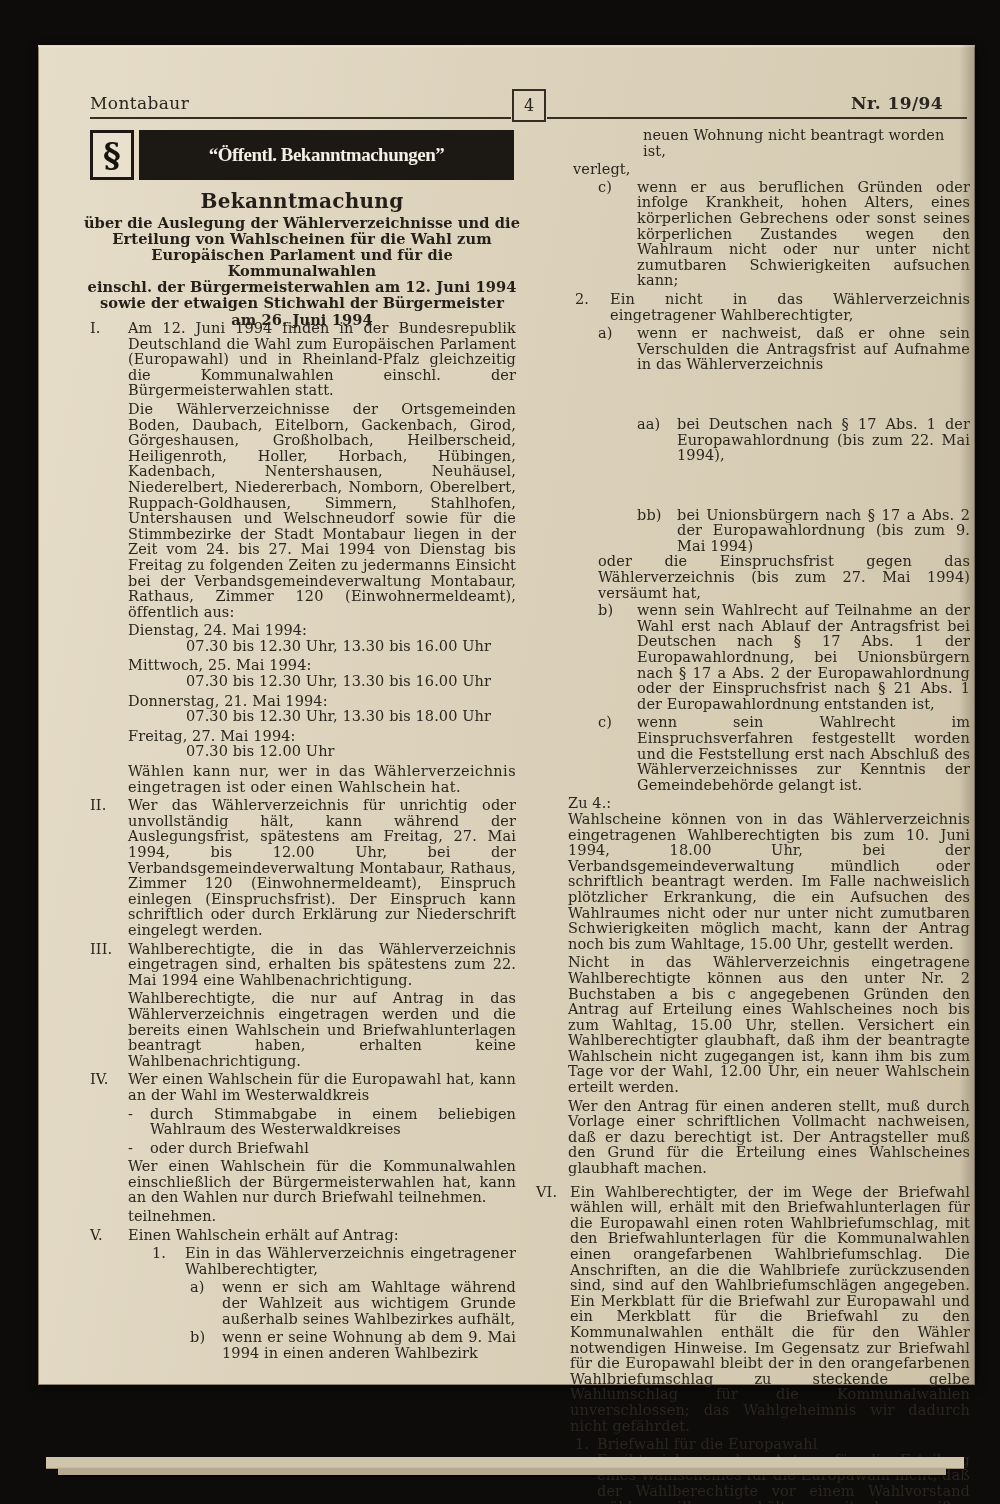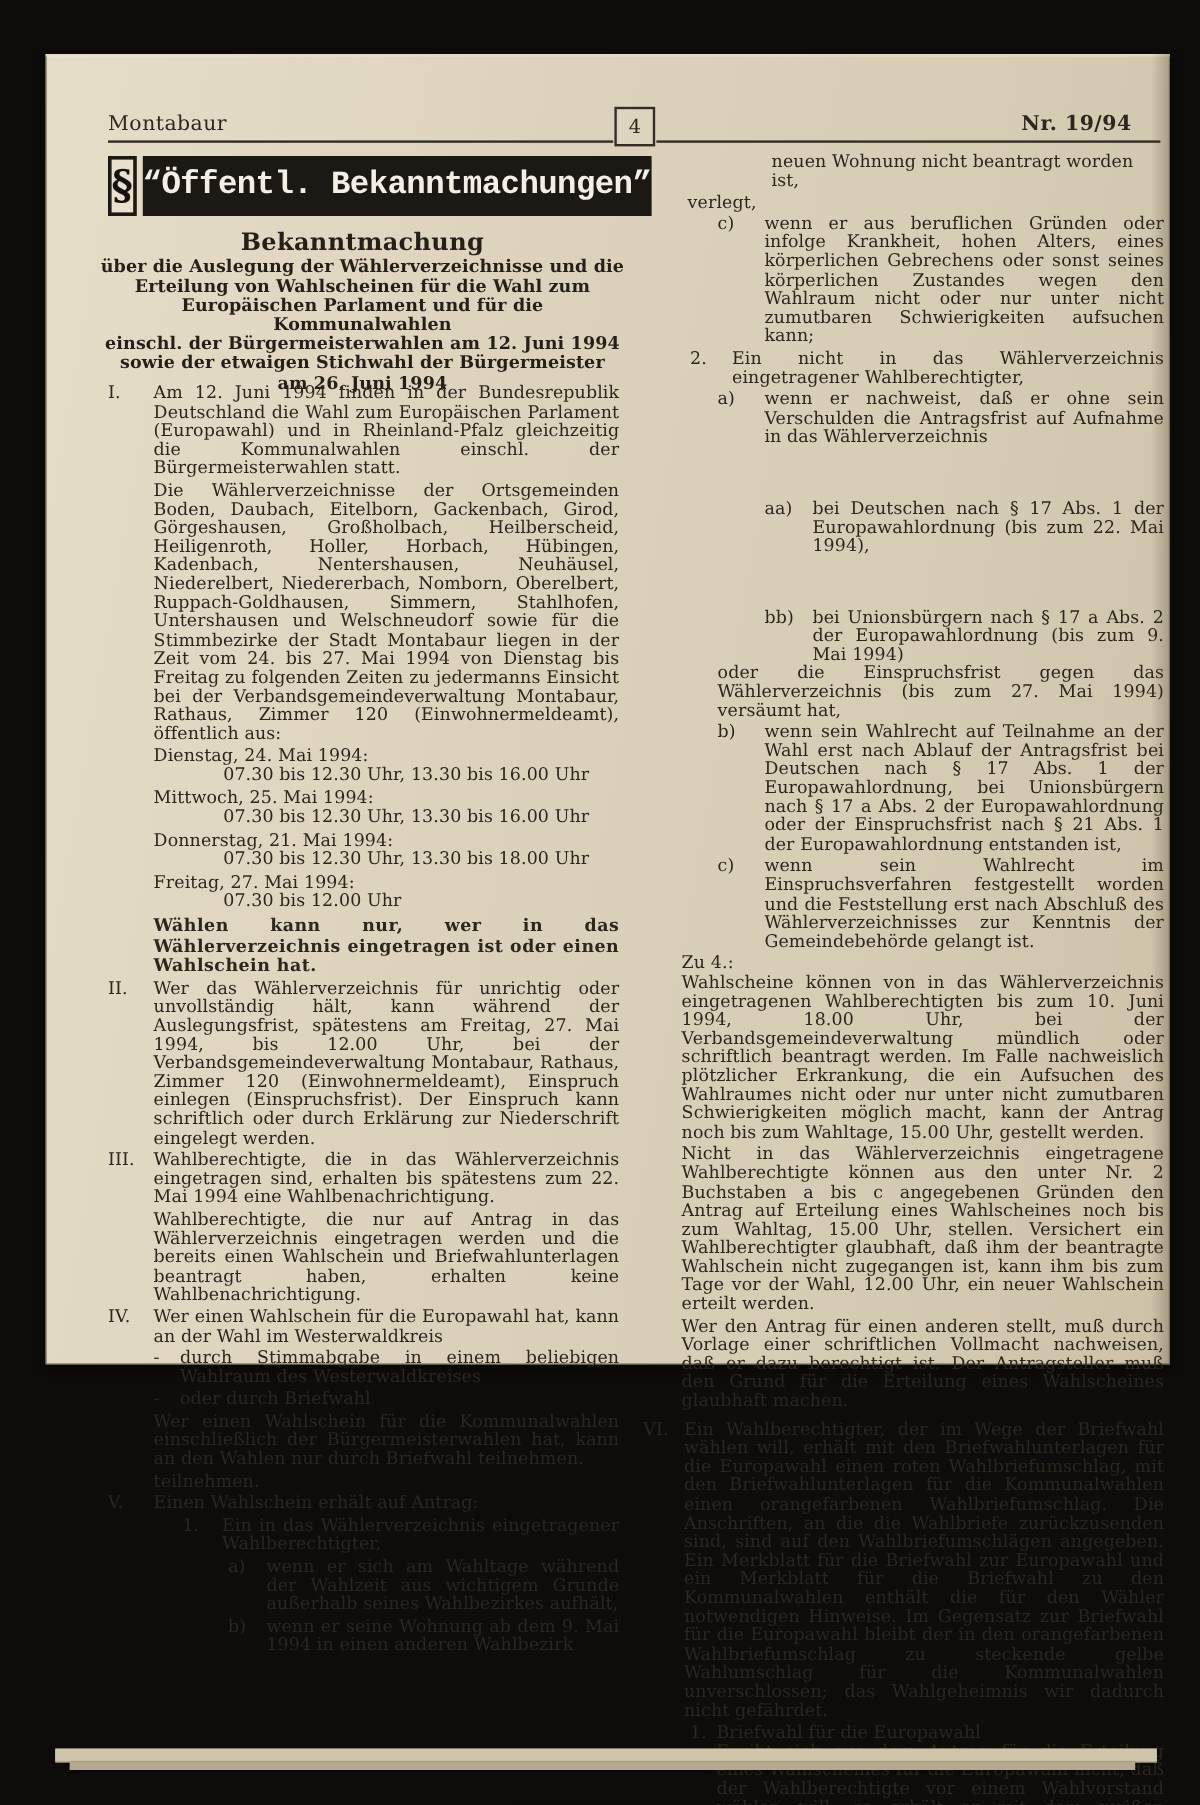--- a/index.html
+++ b/index.html
@@ -2,21 +2,21 @@
 <html><head>
 <meta charset="utf-8">
 <style>
   html,body{margin:0;padding:0;}
   body{
     width:1000px;height:1504px;position:relative;overflow:hidden;
     background:#0d0c0a;
     font-family:"DejaVu Serif","Liberation Serif",serif;
   }
   .page{
-    position:absolute;left:38px;top:45px;width:937px;height:1092px;
+    position:absolute;left:38px;top:45px;width:937px;height:1340px;
     background:linear-gradient(100deg,#e6ddc9 0%,#ddd3bd 38%,#d7cdb5 70%,#cdc2a8 100%);
     box-shadow:0 0 0 1px #8d8368 inset, 0 3px 8px rgba(0,0,0,0.6);
   }
   .page::before{ 
     content:"";position:absolute;left:0;top:0;right:0;height:3px;
     background:linear-gradient(to bottom,#f1ebdb,rgba(241,235,219,0));
   }
   .page::after{ 
     content:"";position:absolute;top:0;bottom:0;right:0;width:16px;
     background:linear-gradient(to right,rgba(90,75,50,0),rgba(70,58,38,0.30));
@@ -37,38 +37,38 @@
 
   
   .banner-row{position:absolute;left:52px;top:85px;width:424px;height:50px;display:flex;gap:5px;}
   .sym-box{
     width:44px;height:100%;box-sizing:border-box;border:3px solid #1c1813;background:#e9e1cd;
     display:flex;align-items:center;justify-content:center;
     font-size:34px;font-weight:bold;color:#16130f;
   }
   .banner{
     flex:1;background:#1c1813;color:#f3efe4;display:flex;align-items:center;justify-content:center;
-    font-family:Liberation Mono, monospace;
-    font-weight:bold;font-size:27px;letter-spacing:-0.5px;white-space:nowrap;
+    font-family:Liberation Serif, serif;
+    font-weight:bold;font-size:19px;letter-spacing:-0.5px;white-space:nowrap;
   }
 
   
   .doc-title{position:absolute;left:52px;top:144px;width:424px;text-align:center;
     font-size:20px;font-weight:bold;color:#241f18;letter-spacing:0.3px;}
   .doc-subtitle{position:absolute;left:42px;top:170px;width:444px;text-align:center;
     font-size:14.6px;font-weight:bold;color:#241f18;line-height:16.1px;white-space:pre-line;letter-spacing:0.1px;}
 
   
   .col{position:absolute;font-size:14.5px;line-height:15.6px;color:#2b261e;letter-spacing:0.1px;}
   .col-left{left:52px;top:273px;width:426px;}
   .col-right{left:502px;top:83px;width:430px;}
   .blk{position:relative;text-align:justify;margin-bottom:3px;}
   .blk:last-child{margin-bottom:0;}
   .mk{position:absolute;top:0;left:var(--mkl,0px);}
-  .bold .tx,.bold .mk{font-weight:bold;letter-spacing:0.4px;}
+  .bold .tx,.bold .mk{font-weight:normal;letter-spacing:0.4px;}
 
   
   .L-roman{padding-left:38px;--mkl:0px;margin-top:3px;}
   .L-body {padding-left:38px;}
   .L-day  {padding-left:38px;margin-bottom:0;text-align:left;}
   .L-time {padding-left:96px;margin-bottom:4px;text-align:left;}
   .L-num  {padding-left:95px;--mkl:62px;margin-top:2px;}
   .L-alpha{padding-left:132px;--mkl:100px;margin-top:2px;}
   .L-dash1{padding-left:60px;--mkl:38px;margin-top:2px;}
 

